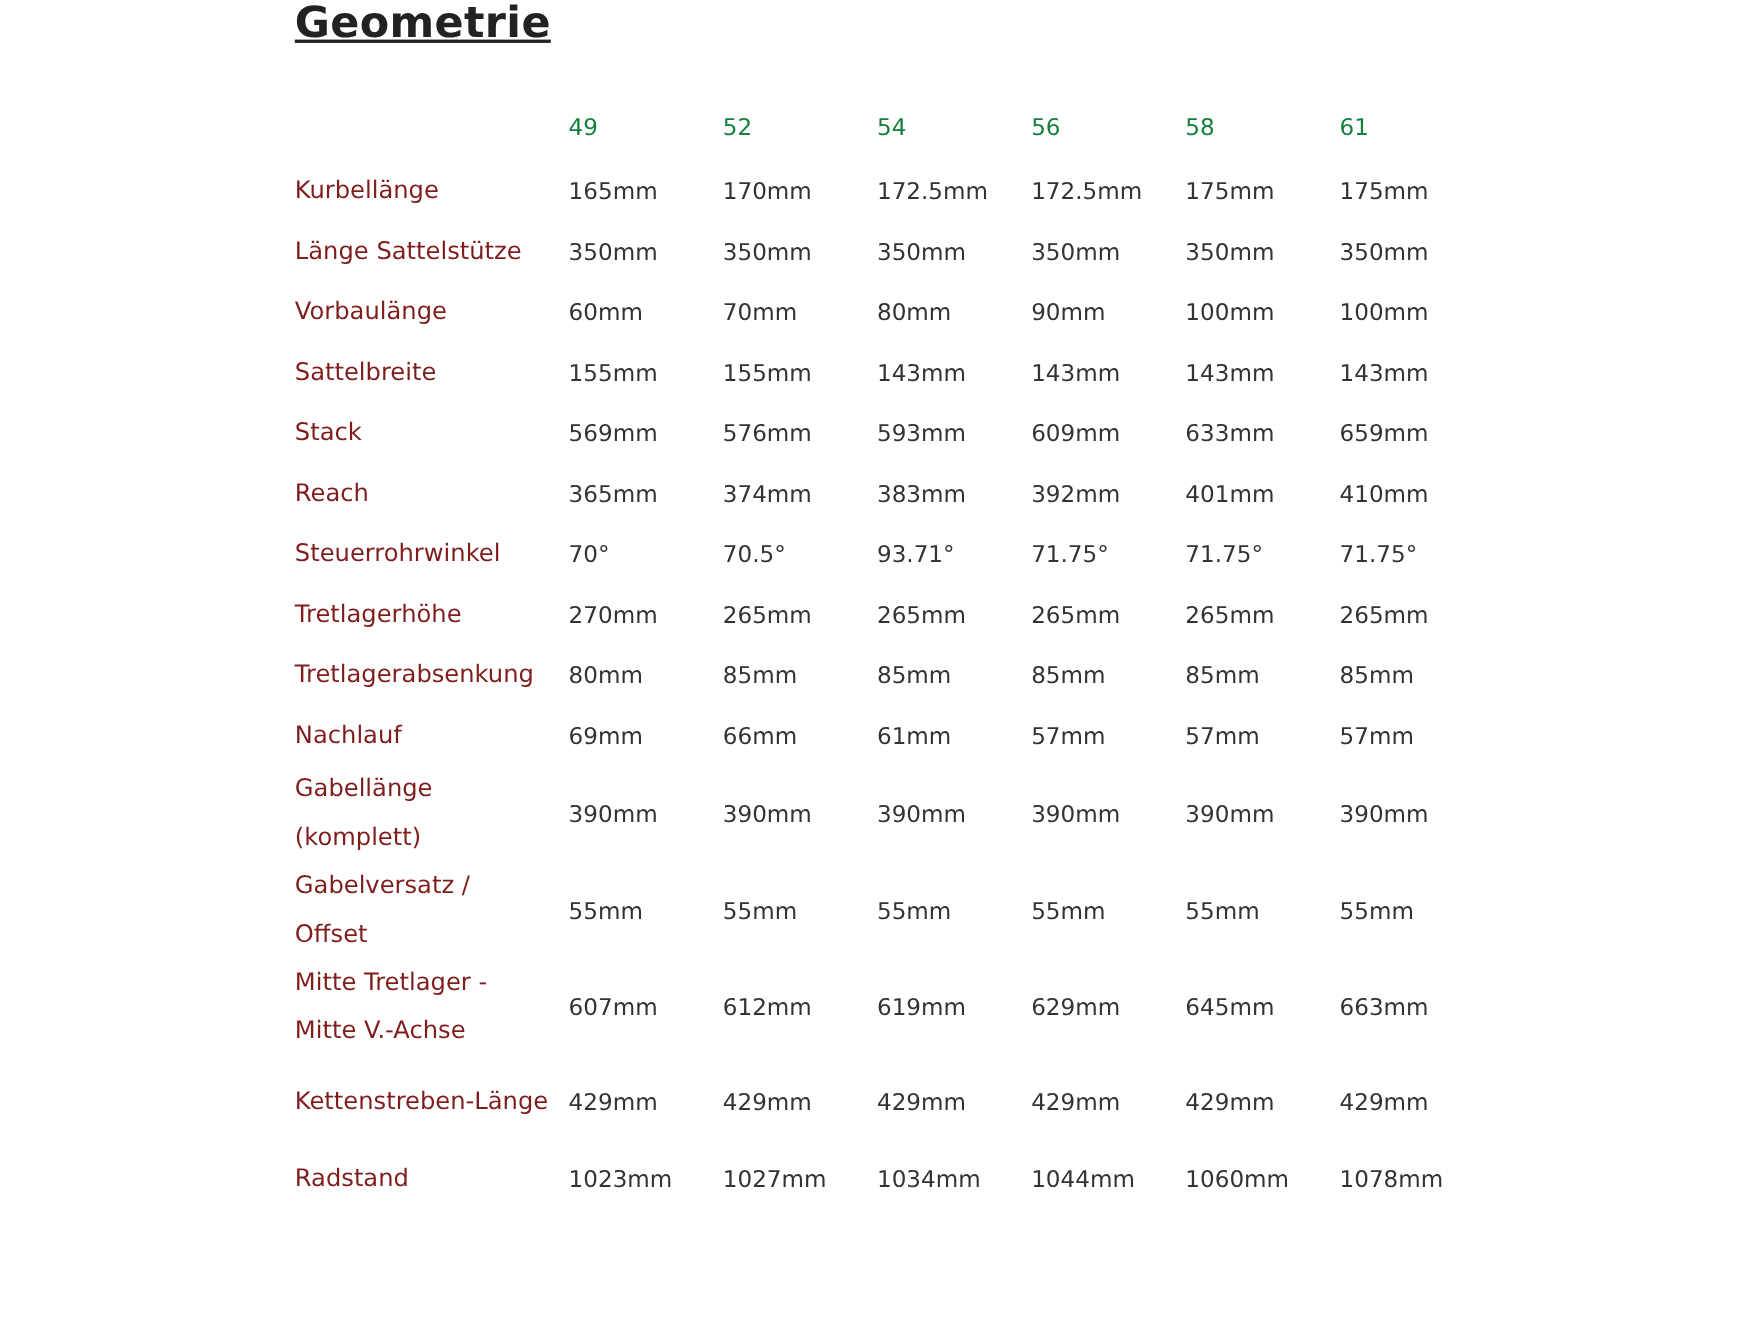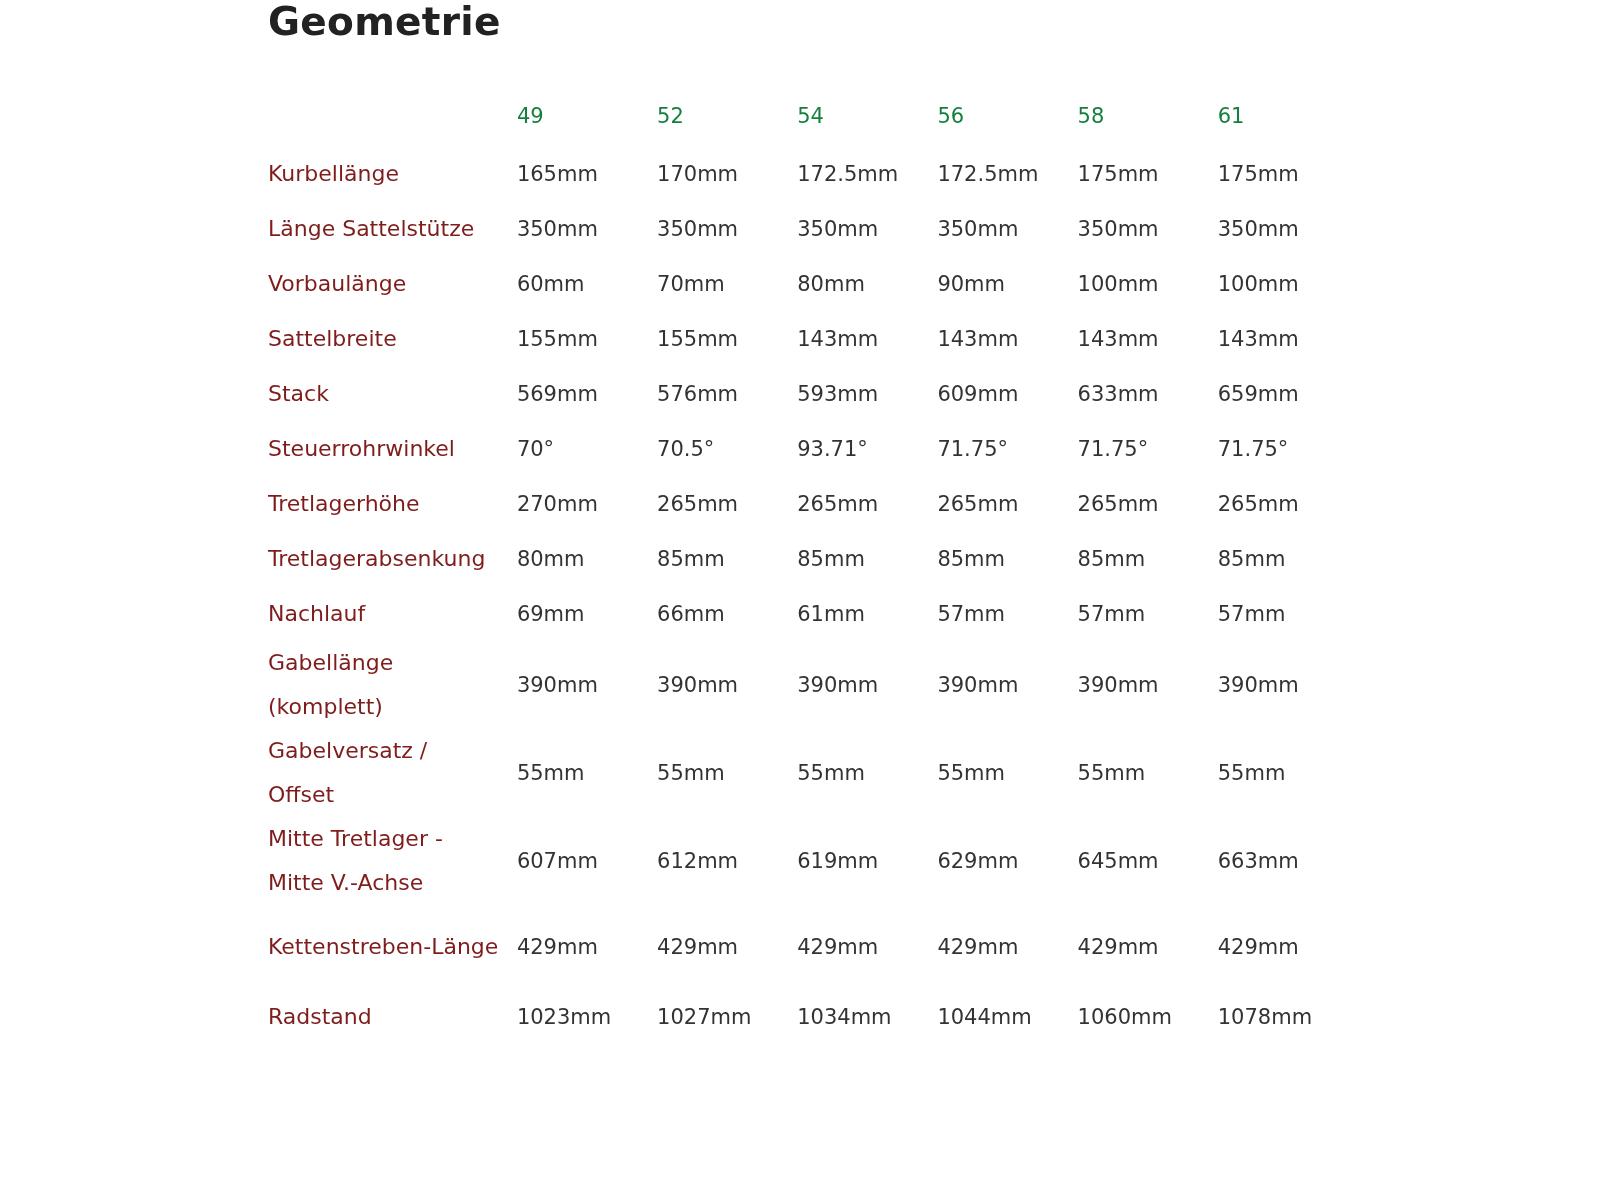--- a/index.html
+++ b/index.html
@@ -23,20 +23,21 @@
     padding-top: 0;
   }
   .title {
     font-size: 39px;
     font-weight: bold;
     letter-spacing: 0.3px;
     color: #222222;
     margin: 0;
     padding-top: 0px;
     line-height: 44px;
+    text-decoration: underline;
   }
   table.geo {
     border-collapse: collapse;
     margin-top: 42px;
     table-layout: fixed;
     width: 1090px;
   }
   table.geo col.label { width: 245px; }
   table.geo col.size { width: 138px; }
   table.geo th, table.geo td {
@@ -139,20 +140,29 @@
       <tr>
         <td class="rowlabel">Stack</td>
         <td>569mm</td>
         <td>576mm</td>
         <td>593mm</td>
         <td>609mm</td>
         <td>633mm</td>
         <td>659mm</td>
       </tr>
       <tr>
+        <td class="rowlabel">Reach</td>
+        <td>365mm</td>
+        <td>374mm</td>
+        <td>383mm</td>
+        <td>392mm</td>
+        <td>401mm</td>
+        <td>410mm</td>
+      </tr>
+      <tr>
         <td class="rowlabel">Steuerrohrwinkel</td>
         <td>70°</td>
         <td>70.5°</td>
         <td>93.71°</td>
         <td>71.75°</td>
         <td>71.75°</td>
         <td>71.75°</td>
       </tr>
       <tr>
         <td class="rowlabel">Tretlagerhöhe</td>

